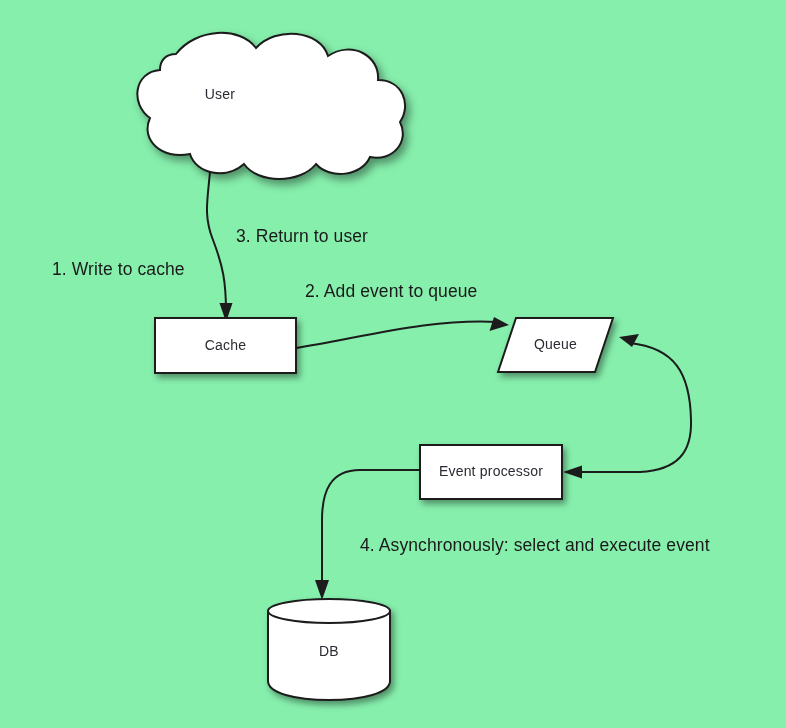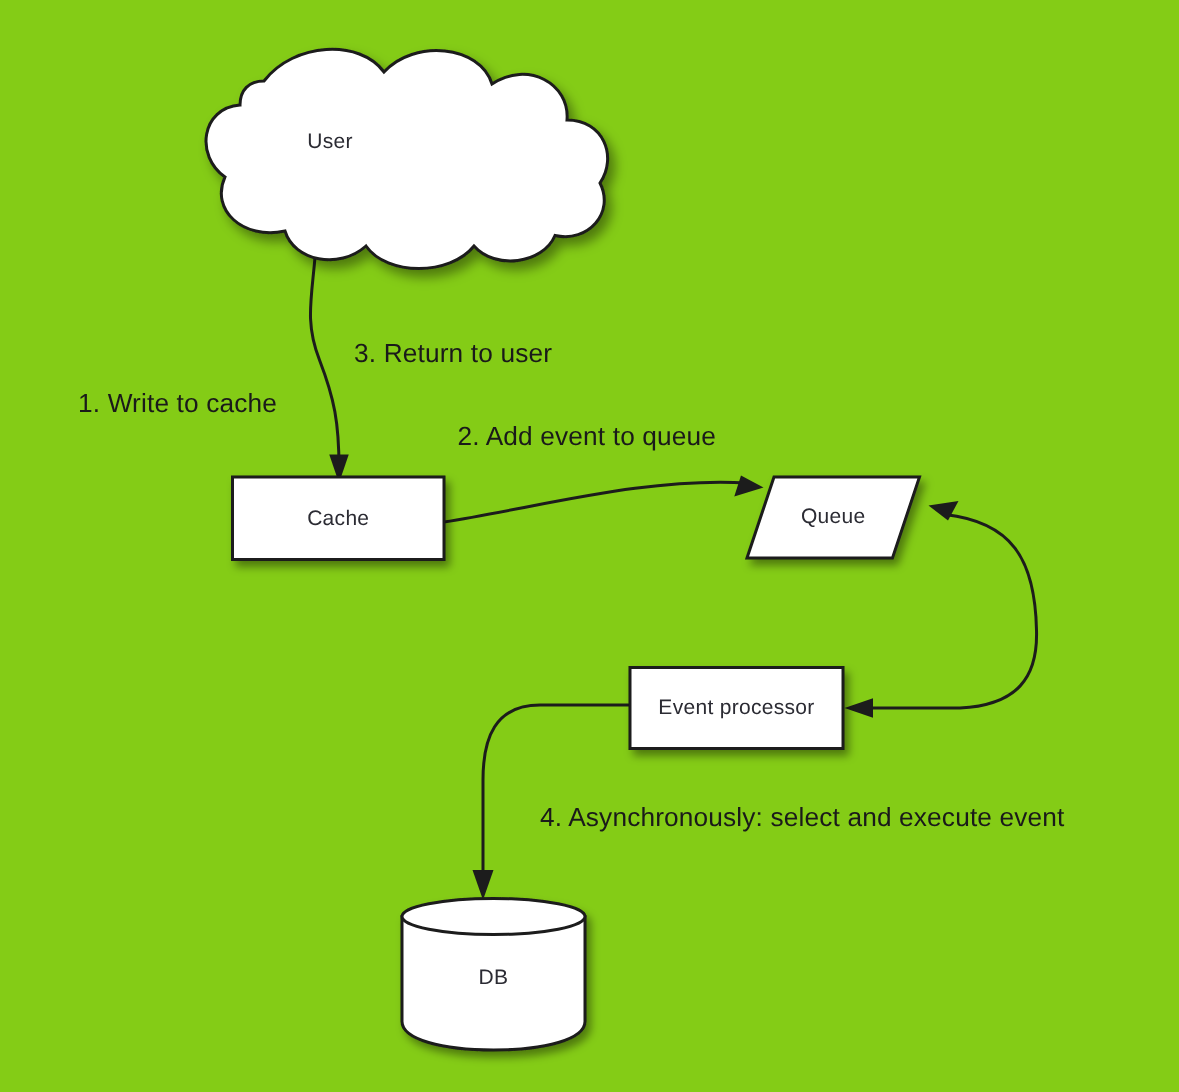--- a/index.html
+++ b/index.html
@@ -10,21 +10,21 @@
   body {
     width: 786px;
     height: 728px;
     font-family: "Liberation Sans", sans-serif;
     overflow: hidden;
   }
   #diagram-canvas {
     position: relative;
     width: 786px;
     height: 728px;
-    background: #84cc16;
+    background: #86efac;
   }
   #diagram-svg {
     position: absolute;
     top: 0;
     left: 0;
     width: 786px;
     height: 728px;
   }
   .node-label {
     font-family: "Liberation Sans", sans-serif;

